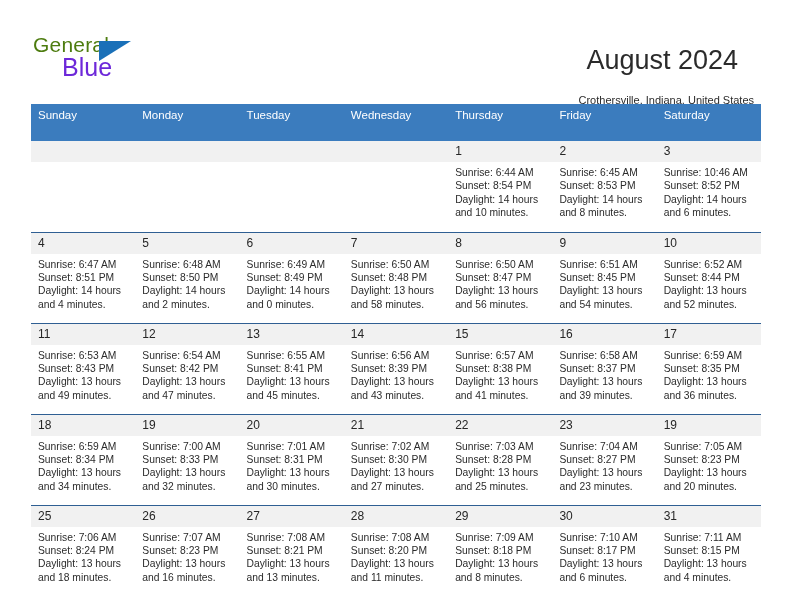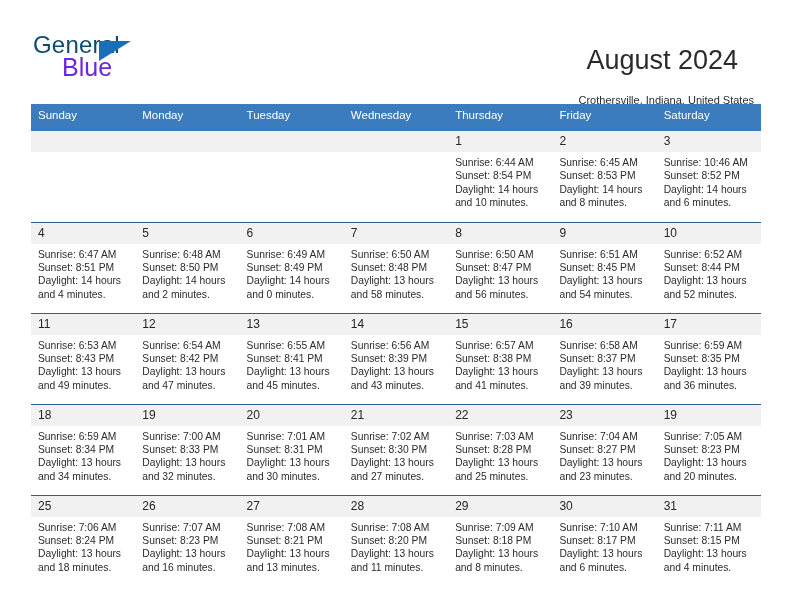--- a/index.html
+++ b/index.html
@@ -31,23 +31,23 @@
   .logo {
     position: absolute;
     left: 33px;
     top: 33px;
     width: 170px;
     height: 50px;
   }
   .logo-row1 {
     position: absolute;
     left: 0; top: 0;
-    font-size: 24px;
+    font-size: 21px;
     letter-spacing: 0.2px;
-    color: #0c4a6e;
+    color: #4d7c0f;
     font-family: "Liberation Sans", sans-serif;
     line-height: 24px;
     white-space: nowrap;
   }
   .logo-tri {
     position: absolute;
     left: 66px;
     top: 8px;
     width: 0; height: 0;
     border-left: 32px solid #1a70b8;
@@ -95,21 +95,21 @@
     table-layout: fixed;
   }
   .calendar col { width: 104.28px; }
 
   .calendar thead th {
     background: #3b7cbe;
     color: #ffffff;
     font-size: 11.5px;
     font-weight: normal;
     text-align: left;
-    padding: 5px 0 10px 7px;
+    padding: 5px 0 20px 7px;
     height: 22px;
     border: none;
     vertical-align: middle;
   }
 
   .calendar tbody td {
     vertical-align: top;
     padding: 0;
     border-top: 1px solid #2f5f93;
     border-left: none;

